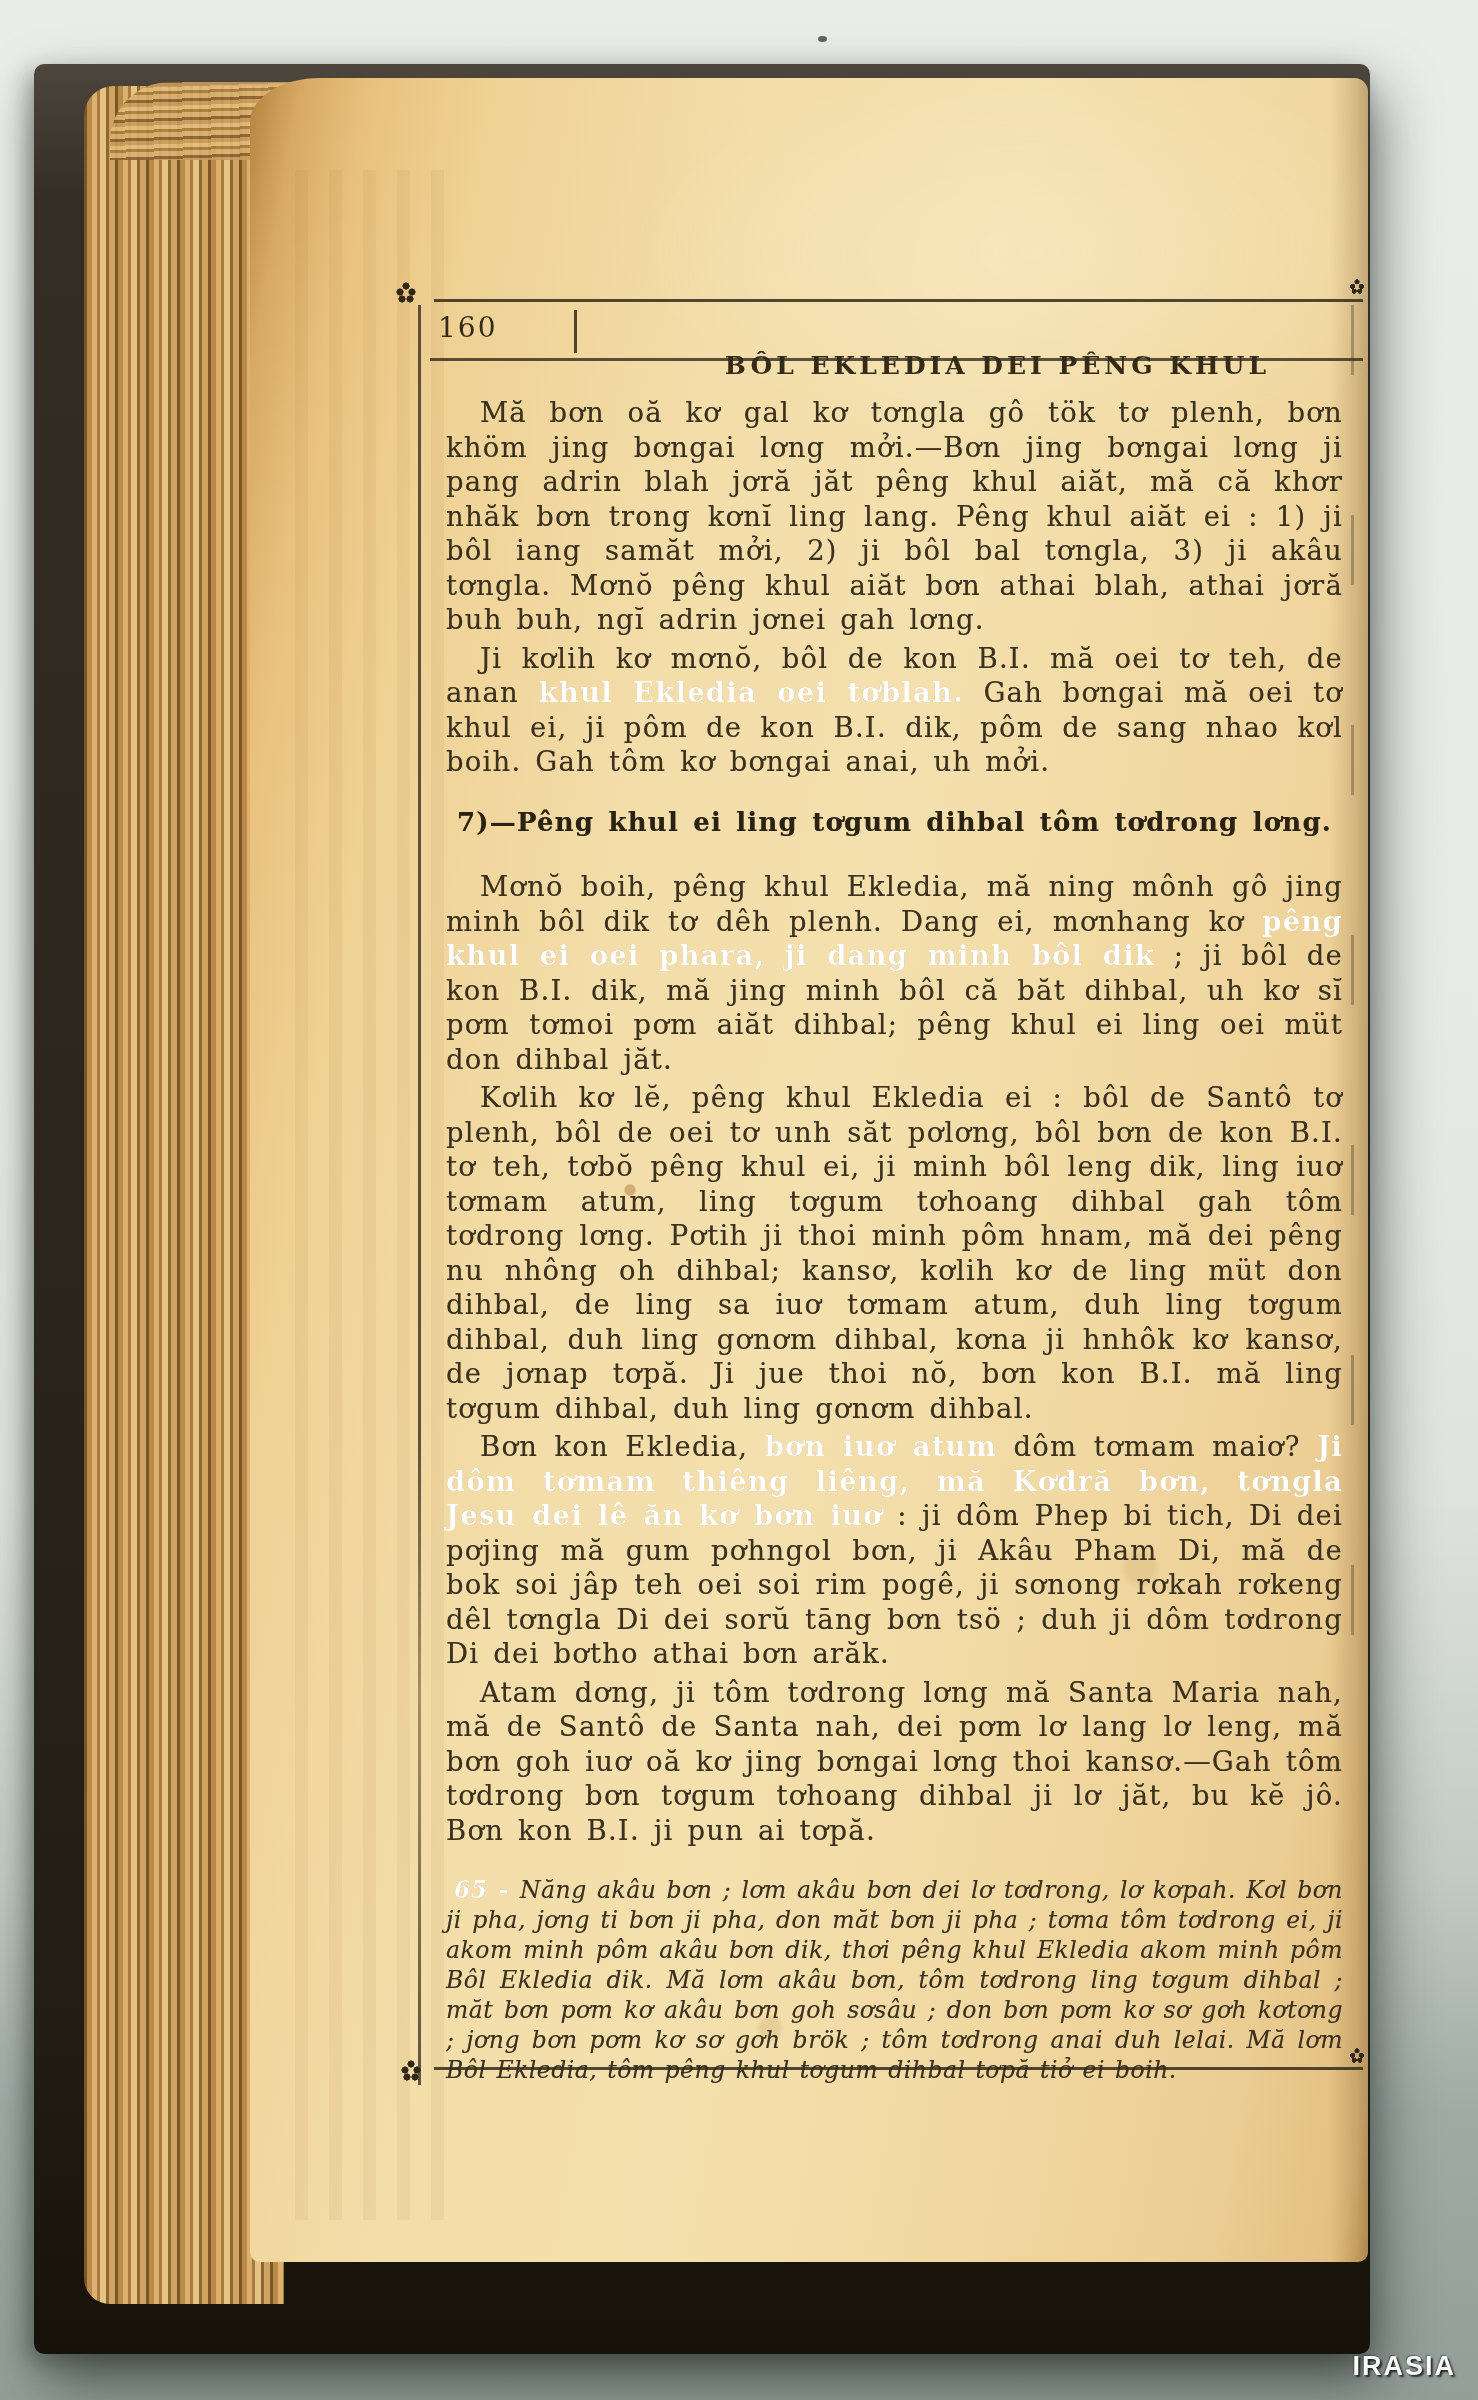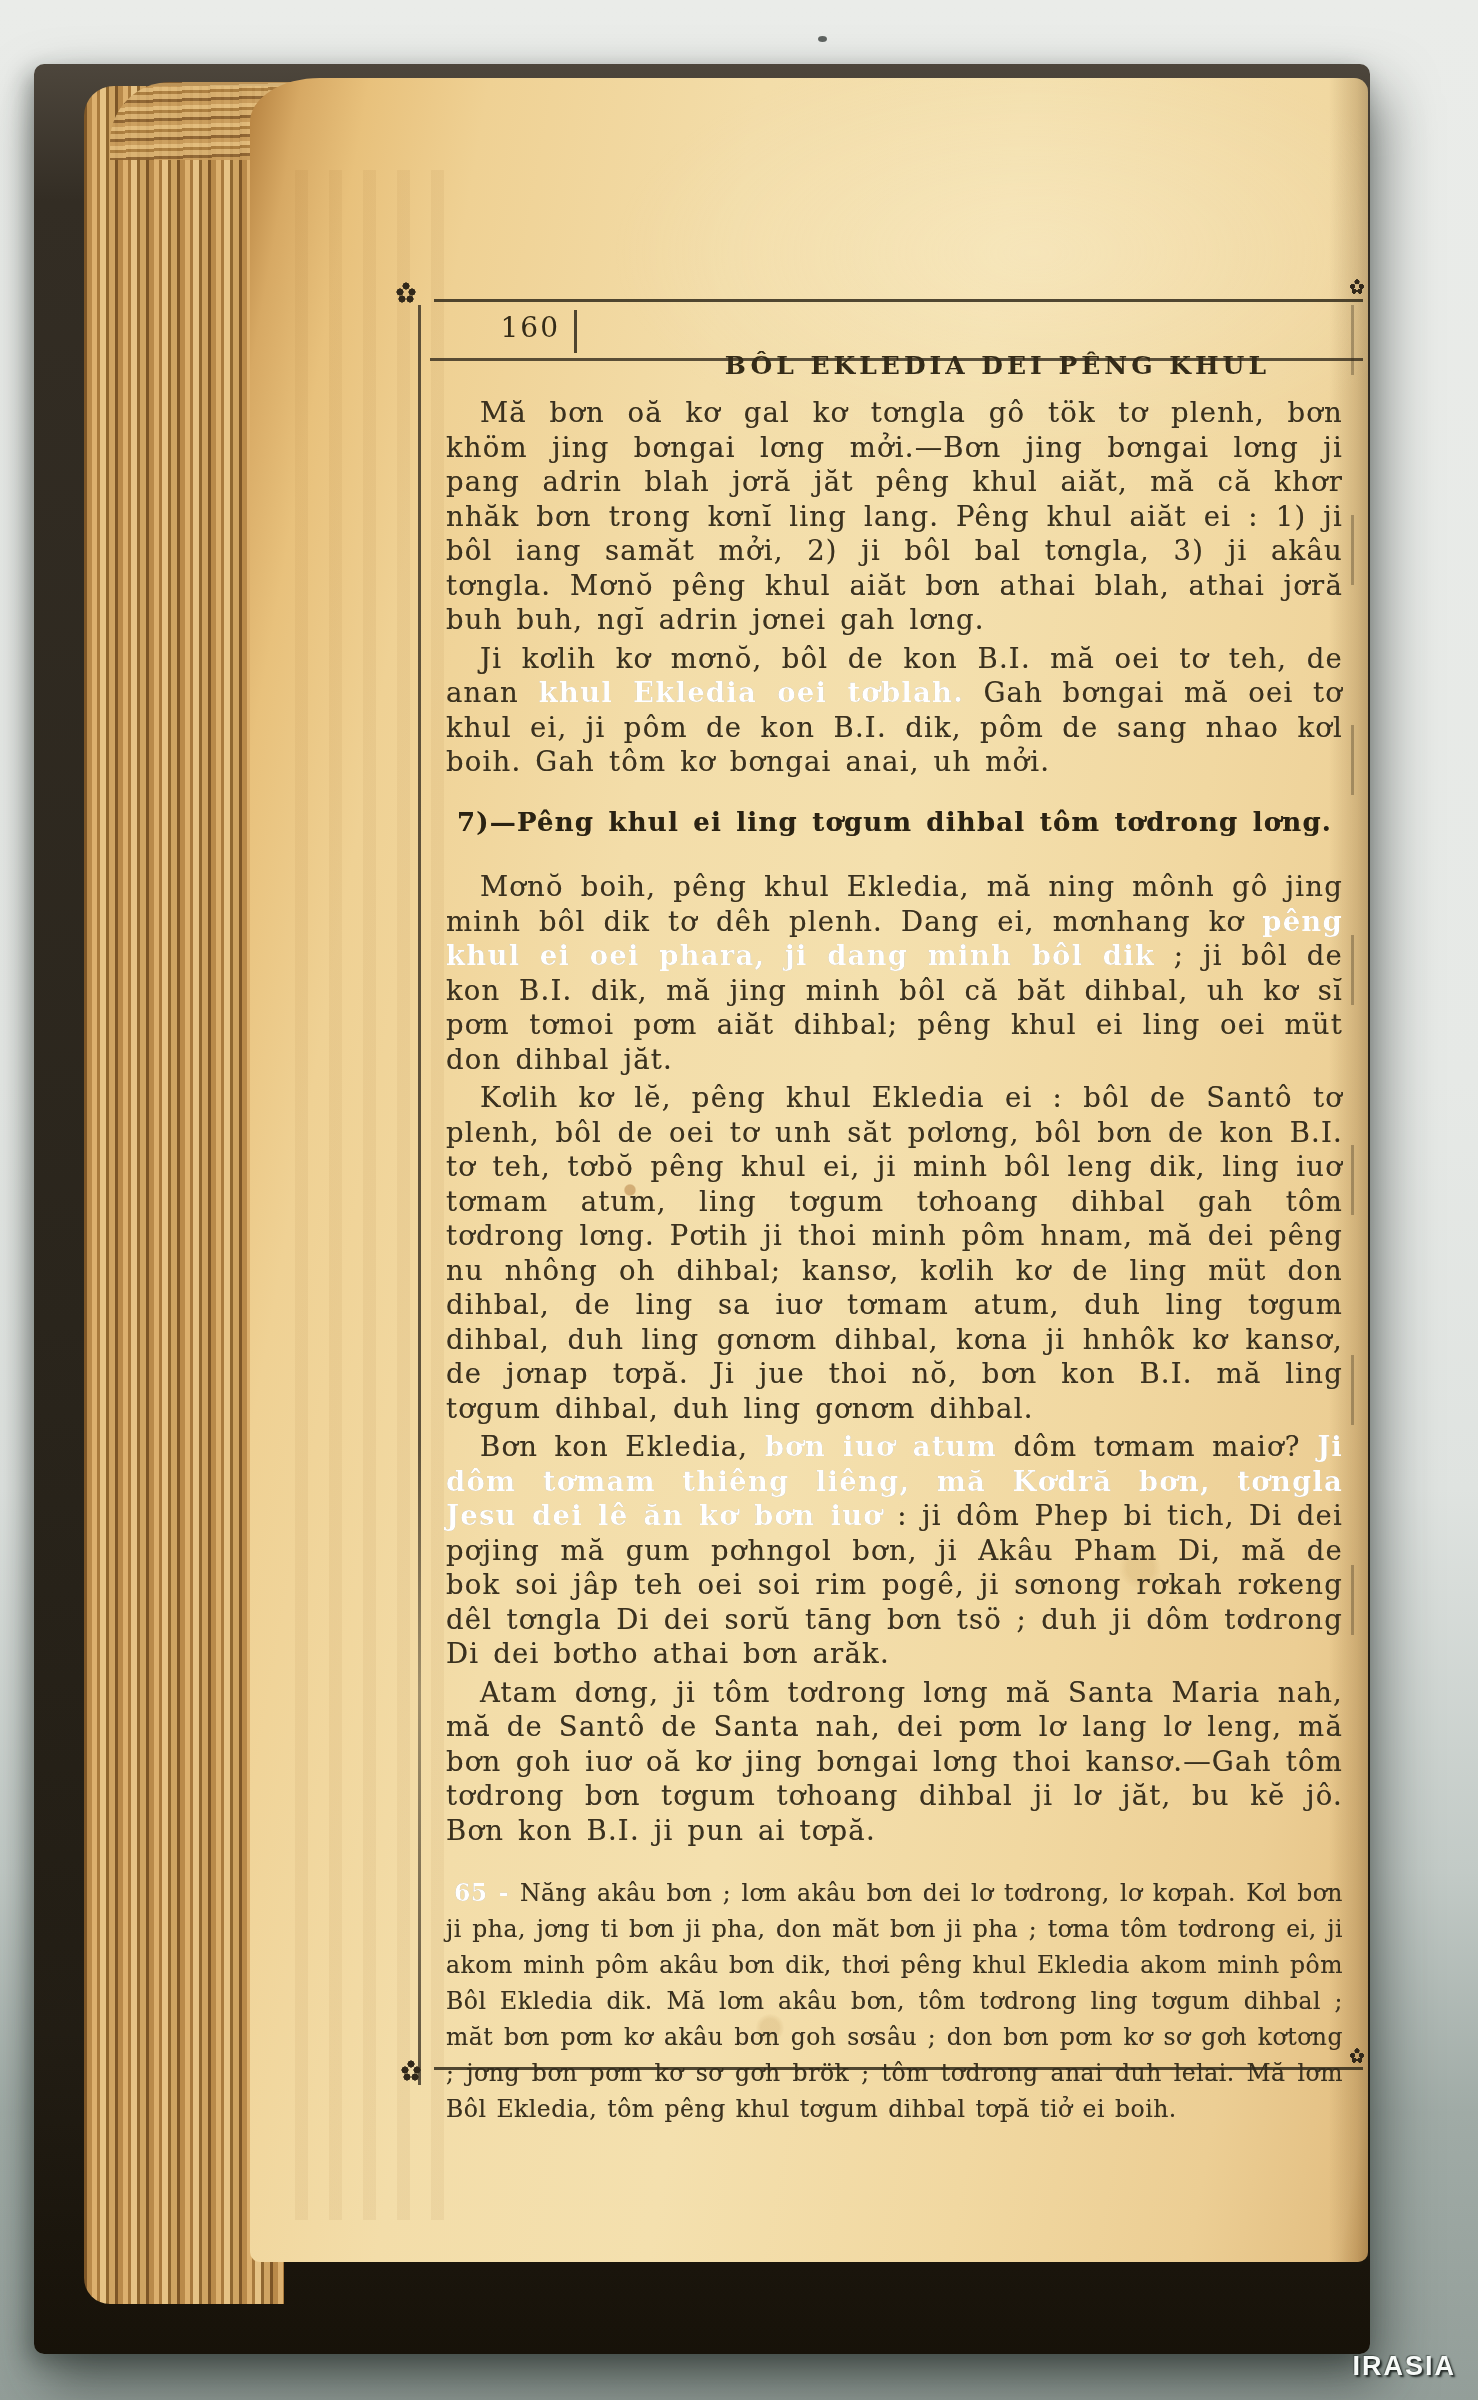--- a/index.html
+++ b/index.html
@@ -52,35 +52,35 @@
     radial-gradient(circle 3.6px at 4px 10px,  #31281a 97%, transparent 100%),
     radial-gradient(circle 3.6px at 16px 10px, #31281a 97%, transparent 100%),
     radial-gradient(circle 3.6px at 6px 17px,  #31281a 97%, transparent 100%),
     radial-gradient(circle 3.6px at 14px 17px, #31281a 97%, transparent 100%);}
   .orn.small{transform:scale(.72);}
   .orn-tl{left:-22px;top:-3px;}
   .orn-tr{left:929px;top:-9px;}
   .orn-bl{left:-17px;top:1775px;}
   .orn-br{left:929px;top:1760px;}
   
-  .pagenum{position:absolute;left:20px;top:26px;width:122px;text-align:right;
+  .pagenum{position:absolute;left:20px;top:26px;width:122px;text-align:left;
     font-size:28px;letter-spacing:2px;color:#342b18;}
   .hdr-divider{position:absolute;left:156px;top:25px;width:2.5px;height:43px;background:#332b1b;opacity:.85;}
   .running-title{position:absolute;left:172px;top:27px;width:680px;text-align:right;
     font-size:25px;font-weight:600;letter-spacing:4px;color:#342b18;white-space:nowrap;margin-top:39px;}
   
   .content{position:absolute;left:24px;top:106px;width:905px;
     font-size:27.5px;line-height:34.5px;letter-spacing:1.2px;word-spacing:4px;
     text-align:justify;color:#3a311f;text-shadow:0 0 .6px rgba(56,46,26,.45);}
   .content p{margin:4px;text-indent:34px;}
   .bold, .content b{font-weight:bold;color:#ffffff;}
   .section-heading{margin:26px 0 30px 0 !important;text-align:center;text-indent:0 !important;
     font-weight:bold;font-size:26px;color:#2a2212;}
   .footnote{margin-top:28px !important;text-indent:8px !important;
-    font-size:23.5px;line-height:36px;letter-spacing:.5px;word-spacing:2px;}
+    font-size:23.5px;line-height:30px;letter-spacing:.5px;word-spacing:2px;font-style:italic;}
   
   .watermark{position:absolute;right:22px;bottom:18px;
     font-family:"Liberation Sans", sans-serif;font-weight:bold;font-size:27px;letter-spacing:2px;
     color:#f7faf8;text-shadow:2px 2px 2px rgba(18,24,21,.85), -1px -1px 1px rgba(18,24,21,.4);}
 </style>
 </head>
 <body>
 
 <div class="screen">
   <div class="surface"></div>

